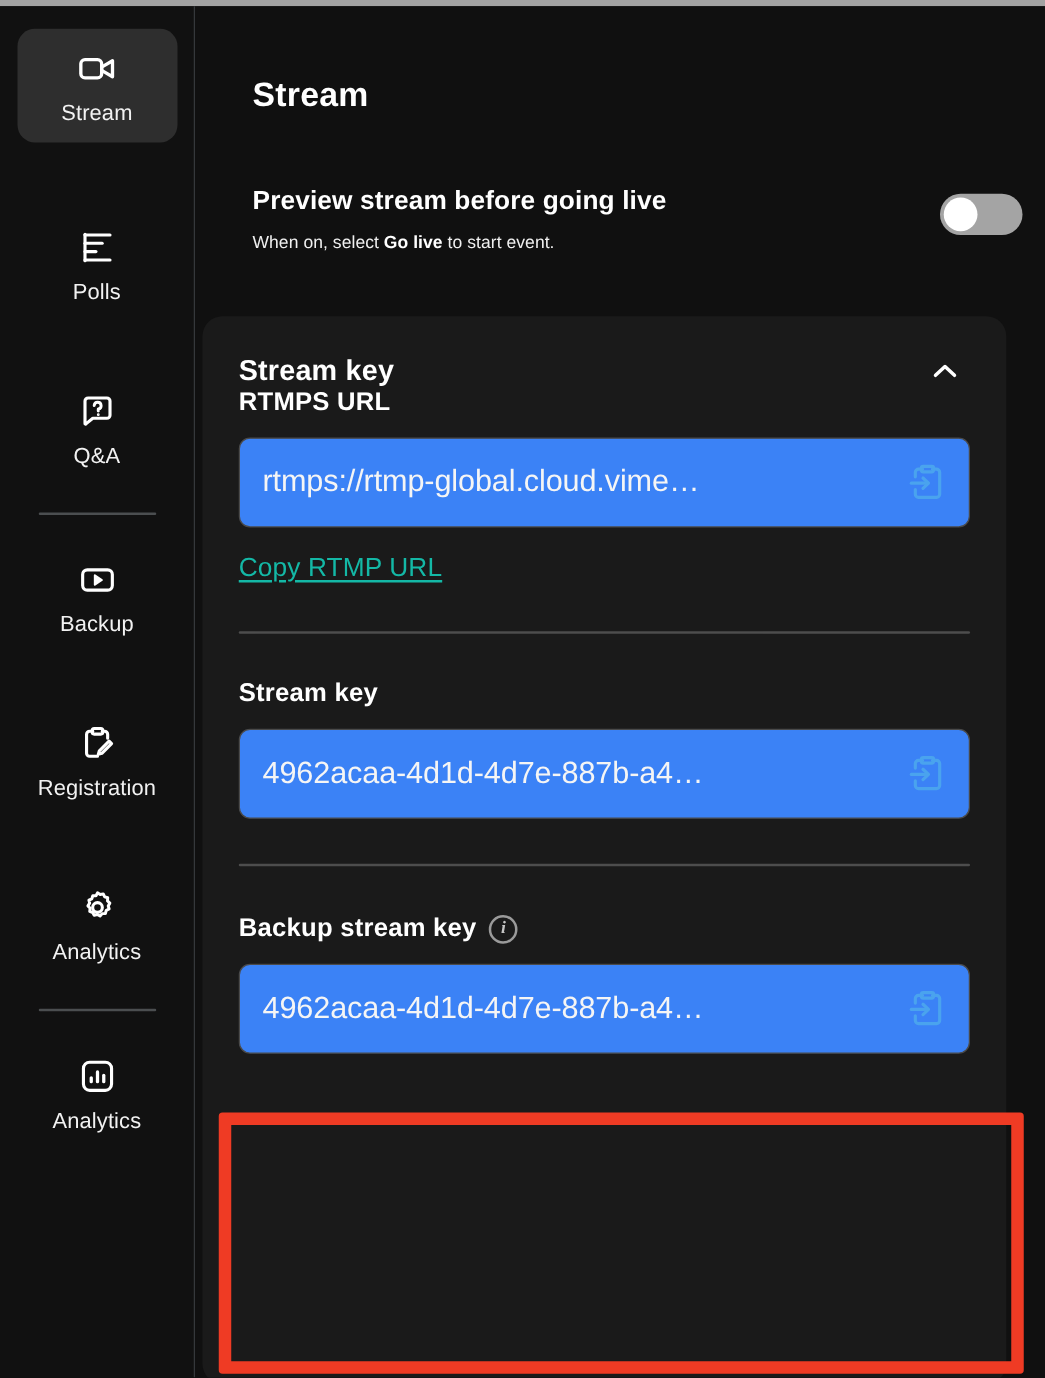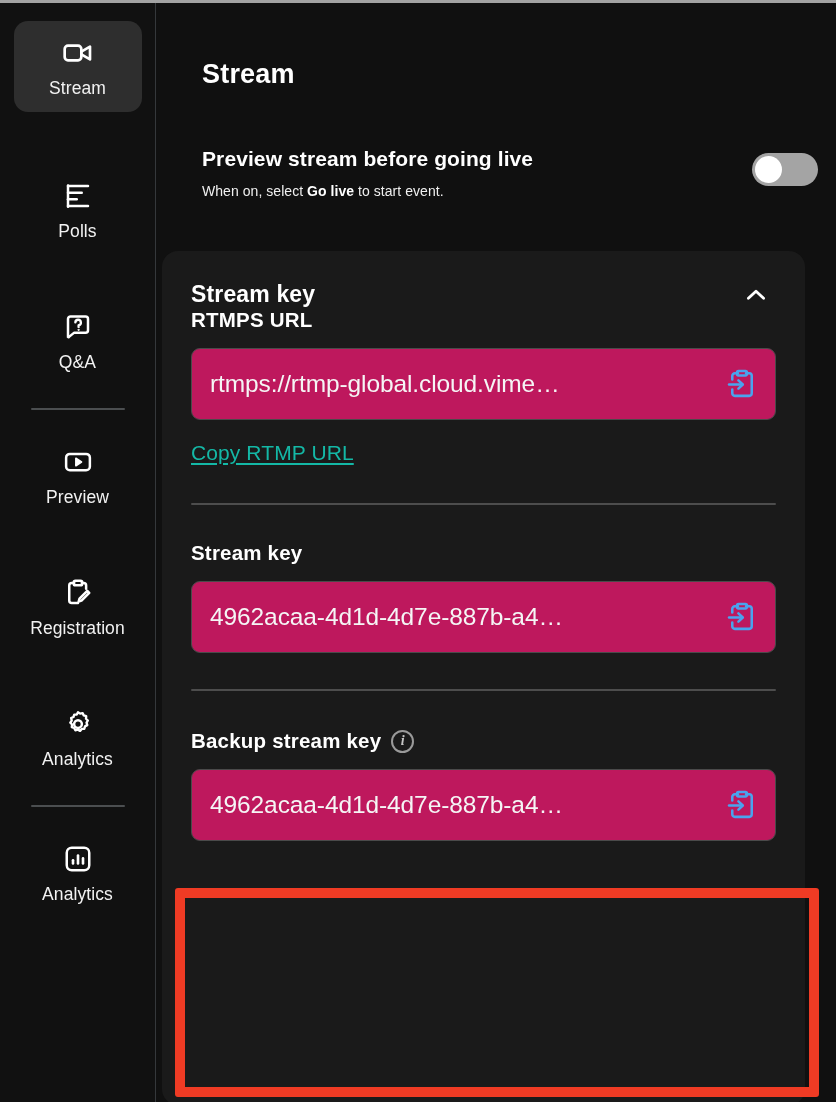--- a/index.html
+++ b/index.html
@@ -11,21 +11,21 @@
     font-family: "Liberation Sans", sans-serif;
     overflow: hidden;
   }
 
   #app {
     position: relative;
     width: 836px;
     height: 1102px;
     background: #101010;
     display: flex;
-    border-top: 3px solid #a3a3a3;
+    border-top: 5px solid #a3a3a3;
     justify-content: space-between;
   }
 
   
   .sidebar {
     width: 156px;
     min-width: 156px;
     height: 100%;
     background: #111111;
     border-right: 1px solid #35383b;
@@ -188,21 +188,21 @@
     font-weight: bold;
     letter-spacing: 0.2px;
     display: flex;
     align-items: center;
     gap: 10px;
   }
 
   .input-wrap {
     margin-top: 16px;
     height: 72px;
-    background: #be185d;
+    background: #3b82f6;
     border: 1px solid #4a4a4a;
     border-radius: 9px;
     display: flex;
     align-items: center;
     padding: 0 16px 0 18px;
     gap: 10px;
     cursor: text;
   }
   .input-val {
     flex: 1;
@@ -318,21 +318,21 @@
 
     <div class="nav-sep"></div>
 
     <div class="nav-item">
       <span class="nav-icon">
         <svg width="30" height="30" viewBox="0 0 24 24" fill="none" stroke="currentColor" stroke-width="2" stroke-linecap="round" stroke-linejoin="round">
           <rect x="2.5" y="5.5" width="19" height="13" rx="3"></rect>
           <path d="M10.3 9 L14.8 12 L10.3 15 Z" fill="currentColor" stroke-width="1.3"></path>
         </svg>
       </span>
-      <span class="nav-label">Preview</span>
+      <span class="nav-label">Backup</span>
     </div>
 
     <div class="nav-gap-md"></div>
 
     <div class="nav-item">
       <span class="nav-icon">
         <svg width="30" height="30" viewBox="0 0 24 24" fill="none" stroke="currentColor" stroke-width="2" stroke-linecap="round" stroke-linejoin="round">
           <path d="M9 4 H7 a2 2 0 0 0 -2 2 v12 a2 2 0 0 0 2 2 h5"></path>
           <path d="M15 4 h1.5 a2 2 0 0 1 2 2 v2.5"></path>
           <rect x="8.6" y="2.2" width="6.8" height="3.6" rx="1.3"></rect>

